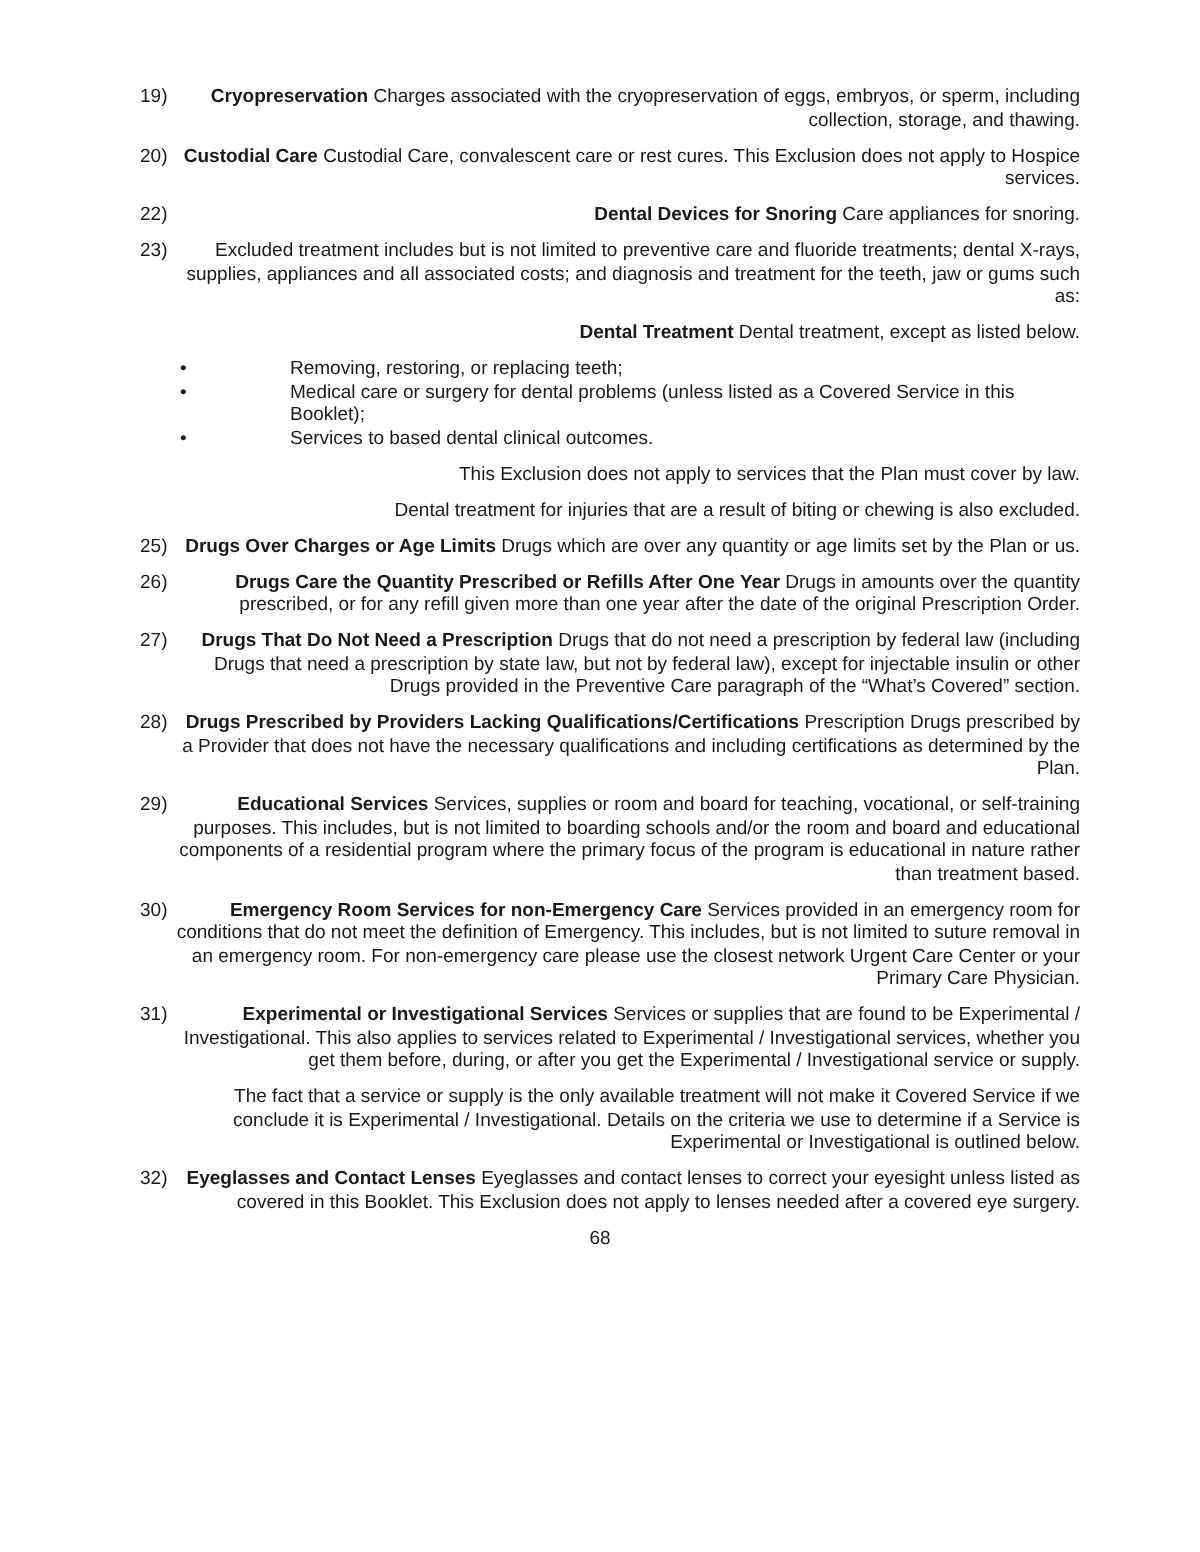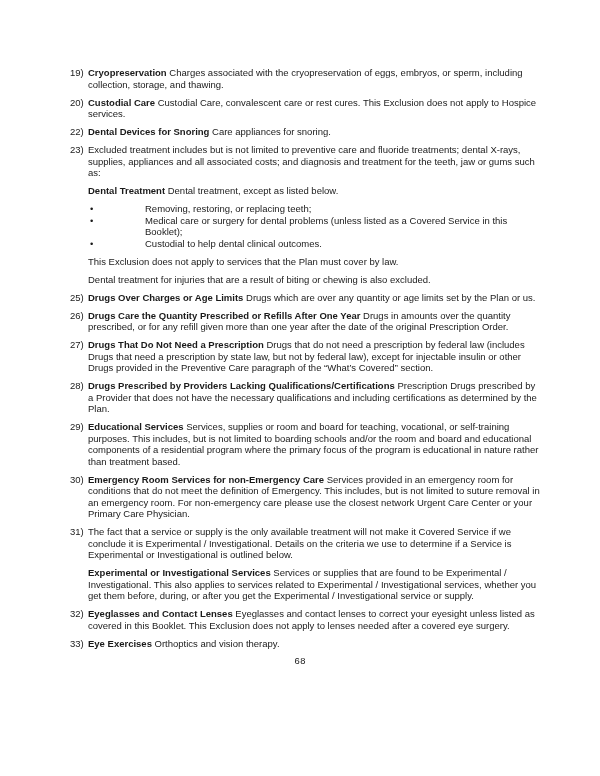--- a/index.html
+++ b/index.html
@@ -10,37 +10,38 @@
   .page {
     position: relative;
     width: 600px;
     height: 776px;
     box-sizing: border-box;
     background: #ffffff;
     color: #1a1a1a;
     font-family: "Liberation Sans", sans-serif;
     font-size: 9.5px;
     line-height: 11.5px;
-    padding: 67px 60px 0 70px;
+    padding: 43px 60px 0 70px;
     overflow: hidden;
   }
   .item {
     display: flex;
     margin-bottom: 6.5px;
   }
   .item .num {
     flex: 0 0 18px;
     width: 18px;
   }
   .item .body {
     flex: 1;
     min-width: 0;
   }
   .body p {
     margin: 0 0 6.5px 0;
+    text-align: right;
   }
   .body p:last-child {
     margin-bottom: 0;
   }
   b.term {
     font-weight: bold;
   }
   ul.bullets {
     list-style: none;
     margin: 0 0 6.5px 0;
@@ -56,21 +57,20 @@
     box-sizing: border-box;
   }
   ul.bullets li .btext {
     flex: 1;
     min-width: 0;
     margin-left: 41px;
   }
   .pagenum {
     margin: 3px -60px 0 -70px;
     text-align: center;
-    font-family: Liberation Mono, monospace;
   }
 </style>
 </head>
 <body>
 
 <div class="page">
 
   <div class="item">
     <span class="num">19)</span>
     <div class="body">
@@ -102,21 +102,21 @@
         <li>
             <span class="bullet">•</span>
             <span class="btext">Removing, restoring, or replacing teeth;</span>
           </li>
         <li>
             <span class="bullet">•</span>
             <span class="btext">Medical care or surgery for dental problems (unless listed as a Covered Service in this Booklet);</span>
           </li>
         <li>
             <span class="bullet">•</span>
-            <span class="btext">Custodial to help dental clinical outcomes.</span>
+            <span class="btext">Services to based dental clinical outcomes.</span>
           </li>
       </ul>
       <p>This Exclusion does not apply to services that the Plan must cover by law.</p>
       <p>Dental treatment for injuries that are a result of biting or chewing is also excluded.</p>
     </div>
   </div>
 
 
   <div class="item">
     <span class="num">25)</span>
@@ -128,21 +128,21 @@
   <div class="item">
     <span class="num">26)</span>
     <div class="body">
       <p><b class="term">Drugs Care the Quantity Prescribed or Refills After One Year</b> <span>Drugs in amounts over the quantity prescribed, or for any refill given more than one year after the date of the original Prescription Order.</span></p>
     </div>
   </div>
 
   <div class="item">
     <span class="num">27)</span>
     <div class="body">
-      <p><b class="term">Drugs That Do Not Need a Prescription</b> <span>Drugs that do not need a prescription by federal law (includes Drugs that need a prescription by state law, but not by federal law), except for injectable insulin or other Drugs provided in the Preventive Care paragraph of the “What’s Covered” section.</span></p>
+      <p><b class="term">Drugs That Do Not Need a Prescription</b> <span>Drugs that do not need a prescription by federal law (including Drugs that need a prescription by state law, but not by federal law), except for injectable insulin or other Drugs provided in the Preventive Care paragraph of the “What’s Covered” section.</span></p>
     </div>
   </div>
 
   <div class="item">
     <span class="num">28)</span>
     <div class="body">
       <p><b class="term">Drugs Prescribed by Providers Lacking Qualifications/Certifications</b> <span>Prescription Drugs prescribed by a Provider that does not have the necessary qualifications and including certifications as determined by the Plan.</span></p>
     </div>
   </div>
 
@@ -156,34 +156,28 @@
   <div class="item">
     <span class="num">30)</span>
     <div class="body">
       <p><b class="term">Emergency Room Services for non-Emergency Care</b> <span>Services provided in an emergency room for conditions that do not meet the definition of Emergency. This includes, but is not limited to suture removal in an emergency room.  For non-emergency care please use the closest network Urgent Care Center or your Primary Care Physician.</span></p>
     </div>
   </div>
 
   <div class="item">
     <span class="num">31)</span>
     <div class="body">
+      <p><b class="term">Experimental or Investigational Services</b> <span>Services or supplies that are found to be Experimental / Investigational.  This also applies to services related to Experimental / Investigational services, whether you get them before, during, or after you get the Experimental / Investigational service or supply.</span></p>
       <p>The fact that a service or supply is the only available treatment will not make it Covered Service if we conclude it is Experimental / Investigational.  Details on the criteria we use to determine if a Service is Experimental or Investigational is outlined below.</p>
-      <p><b class="term">Experimental or Investigational Services</b> <span>Services or supplies that are found to be Experimental / Investigational.  This also applies to services related to Experimental / Investigational services, whether you get them before, during, or after you get the Experimental / Investigational service or supply.</span></p>
     </div>
   </div>
 
   <div class="item">
     <span class="num">32)</span>
     <div class="body">
       <p><b class="term">Eyeglasses and Contact Lenses</b> <span>Eyeglasses and contact lenses to correct your eyesight unless listed as covered in this Booklet.  This Exclusion does not apply to lenses needed after a covered eye surgery.</span></p>
     </div>
   </div>
 
-  <div class="item">
-    <span class="num">33)</span>
-    <div class="body">
-      <p><b class="term">Eye Exercises</b> <span>Orthoptics and vision therapy.</span></p>
-    </div>
-  </div>
 
   <div class="pagenum">68</div>
 
 </div>
 
 </body></html>

